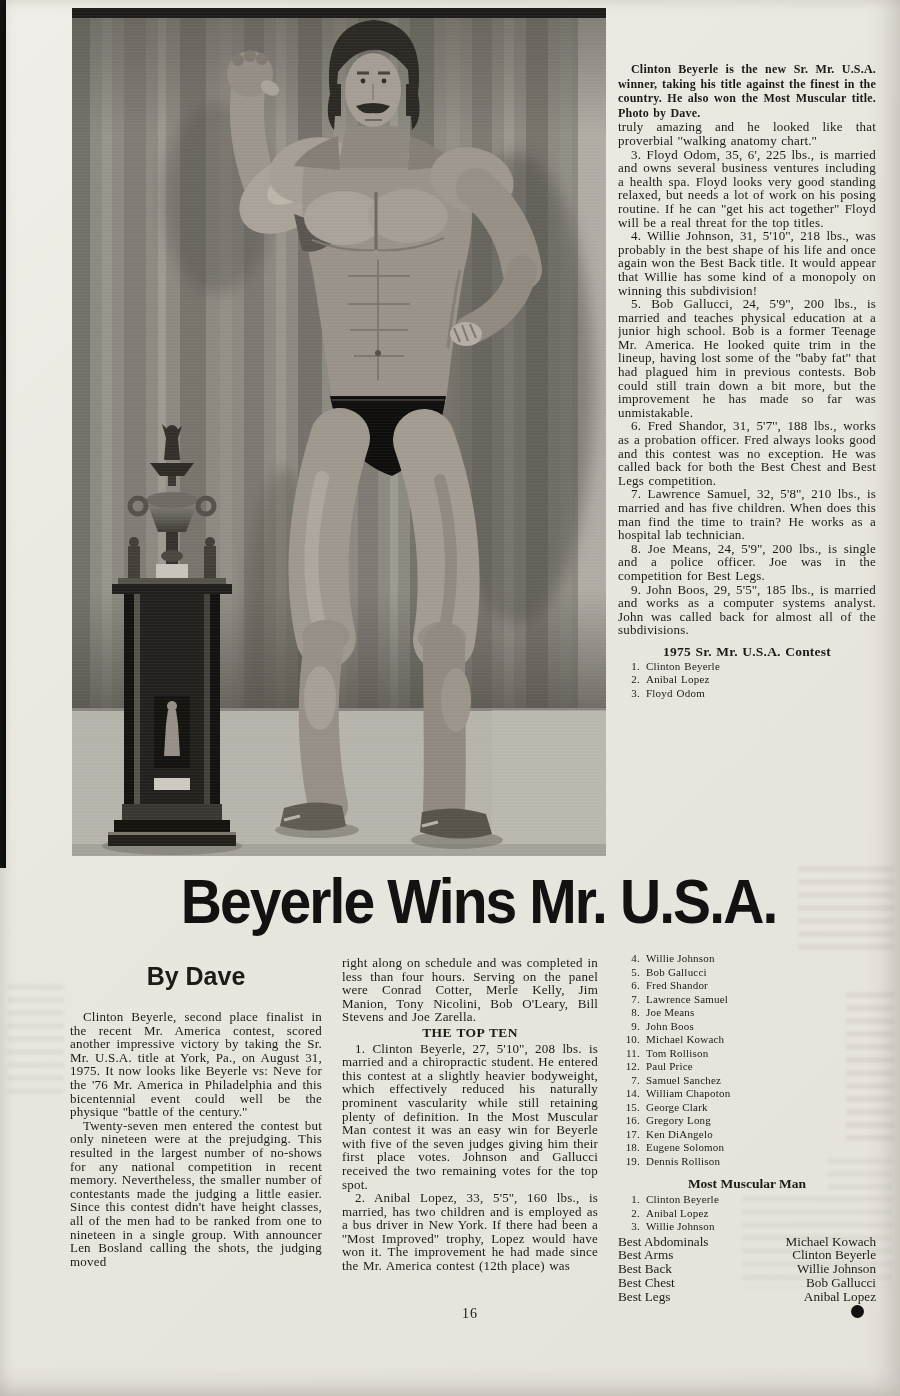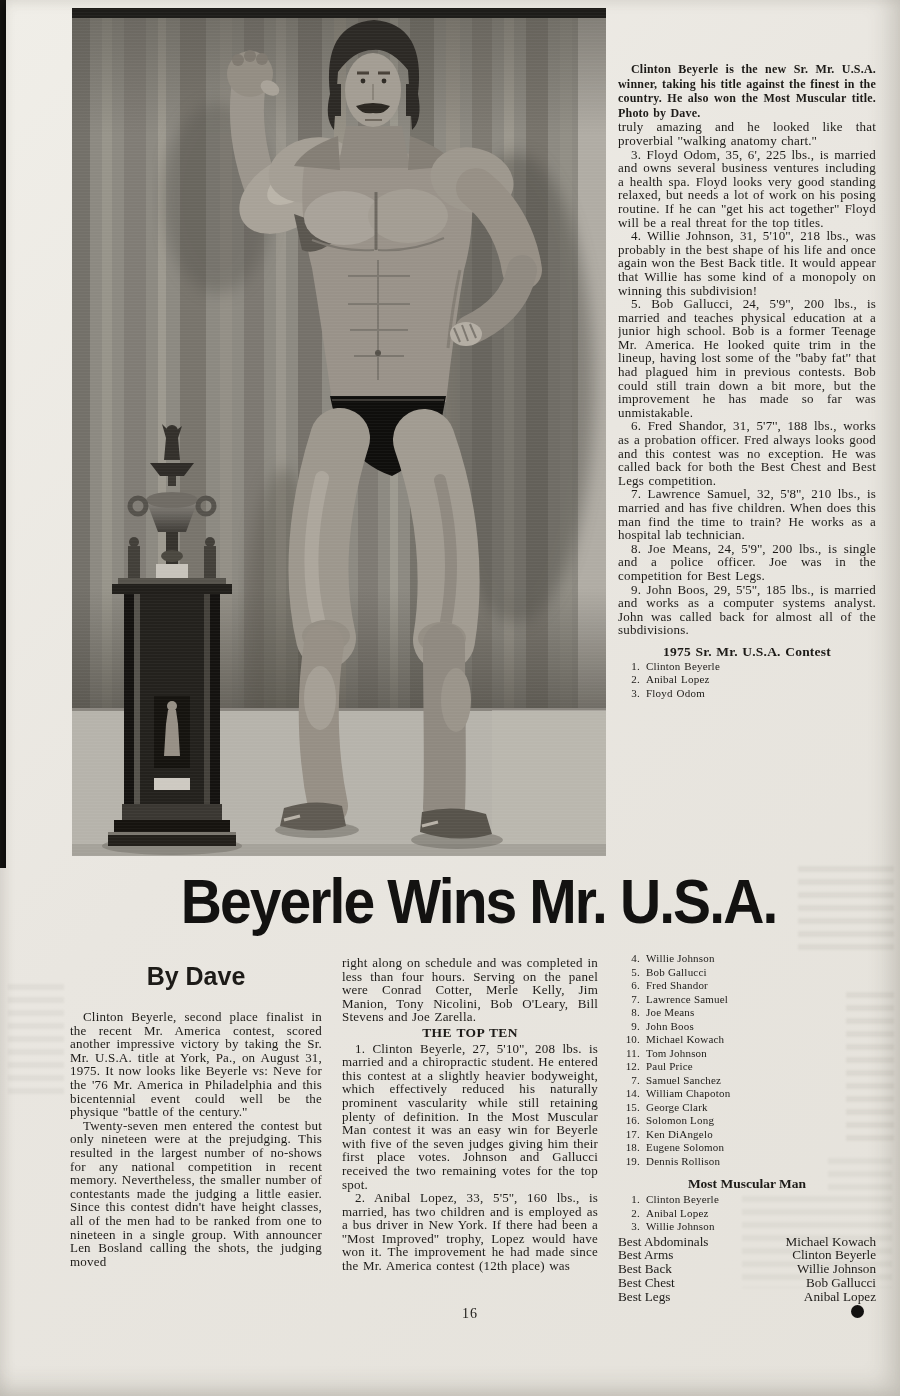--- a/index.html
+++ b/index.html
@@ -281,31 +281,31 @@
         <li><span class="rank-num">6.</span><span>Fred Shandor</span></li>
 
         <li><span class="rank-num">7.</span><span>Lawrence Samuel</span></li>
 
         <li><span class="rank-num">8.</span><span>Joe Means</span></li>
 
         <li><span class="rank-num">9.</span><span>John Boos</span></li>
 
         <li><span class="rank-num">10.</span><span>Michael Kowach</span></li>
 
-        <li><span class="rank-num">11.</span><span>Tom Johnson</span></li>
+        <li><span class="rank-num">11.</span><span>Tom Rollison</span></li>
 
         <li><span class="rank-num">12.</span><span>Paul Price</span></li>
 
         <li><span class="rank-num">7.</span><span>Samuel Sanchez</span></li>
 
         <li><span class="rank-num">14.</span><span>William Chapoton</span></li>
 
         <li><span class="rank-num">15.</span><span>George Clark</span></li>
 
-        <li><span class="rank-num">16.</span><span>Solomon Long</span></li>
+        <li><span class="rank-num">16.</span><span>Gregory Long</span></li>
 
         <li><span class="rank-num">17.</span><span>Ken DiAngelo</span></li>
 
         <li><span class="rank-num">18.</span><span>Eugene Solomon</span></li>
 
         <li><span class="rank-num">19.</span><span>Dennis Rollison</span></li>
       </ul>
     <h3 class="list-title">Most Muscular Man</h3>
     <ul class="rank-list">
 

